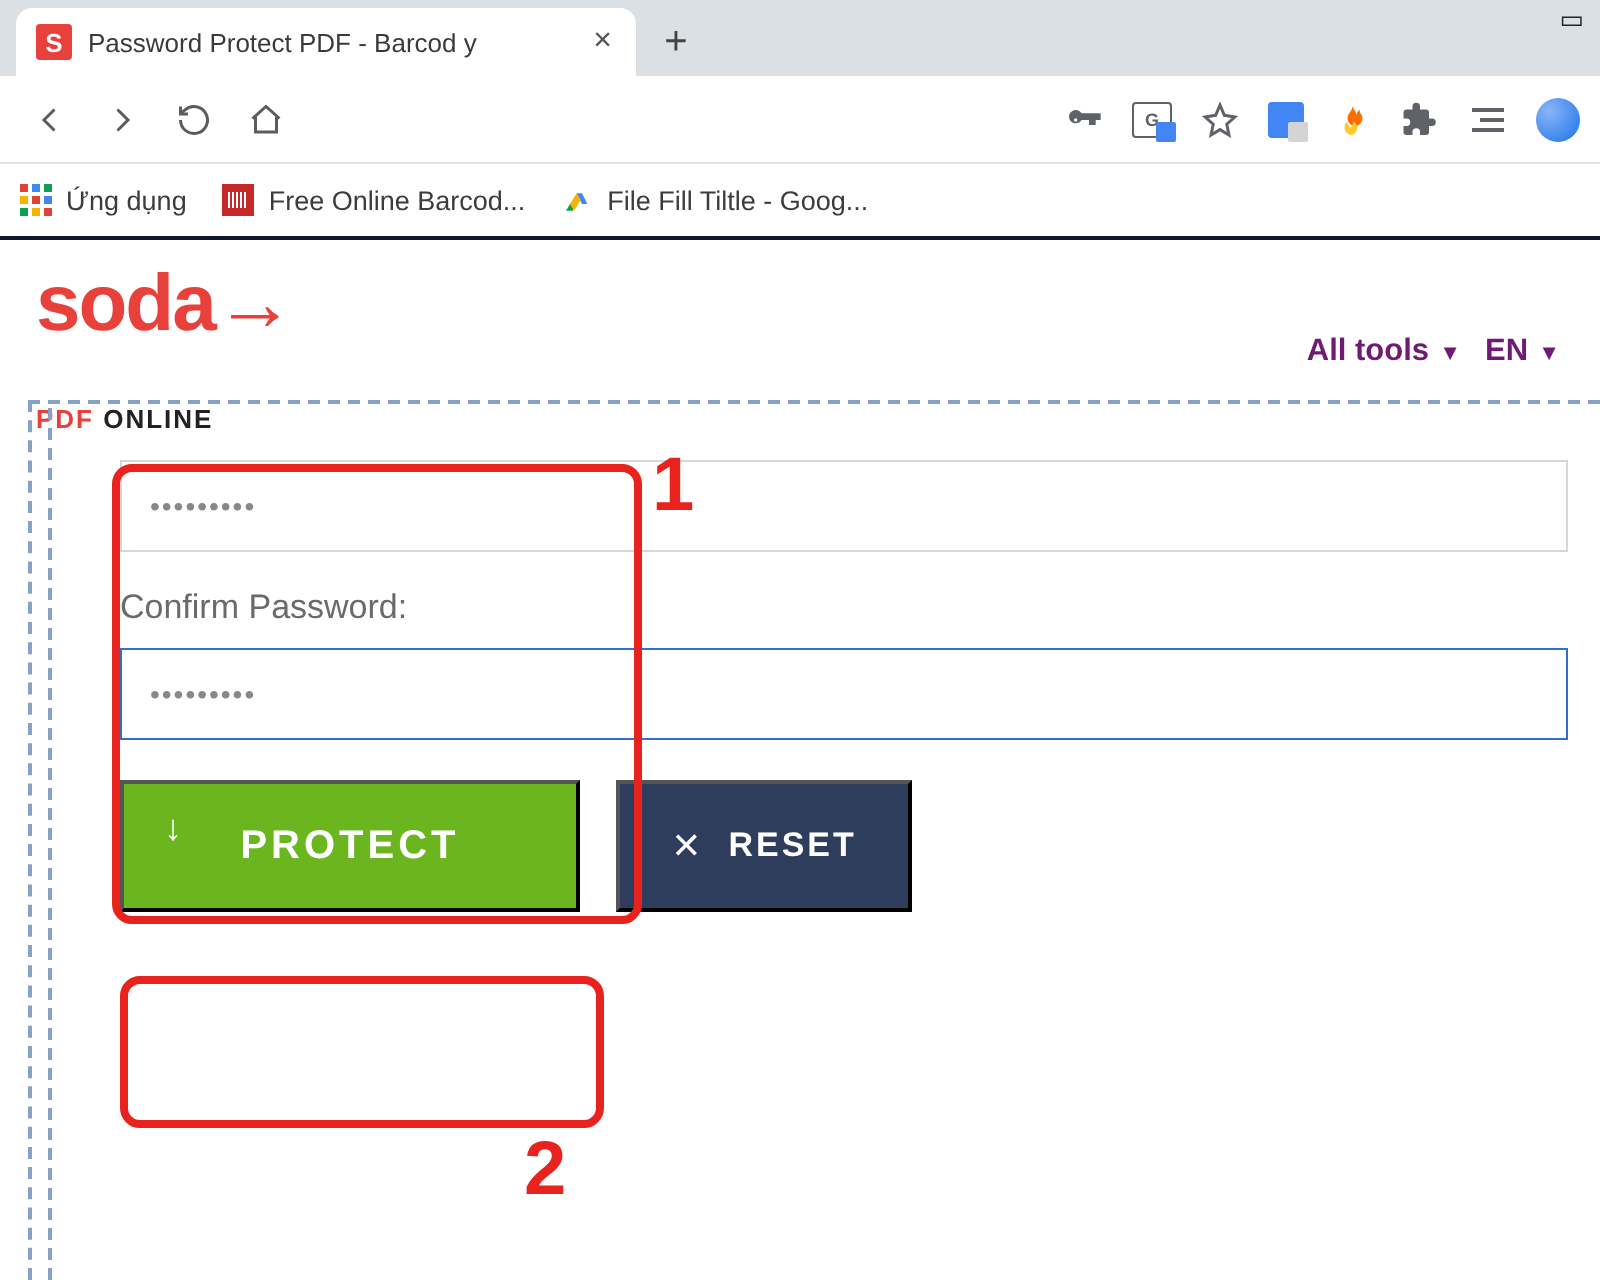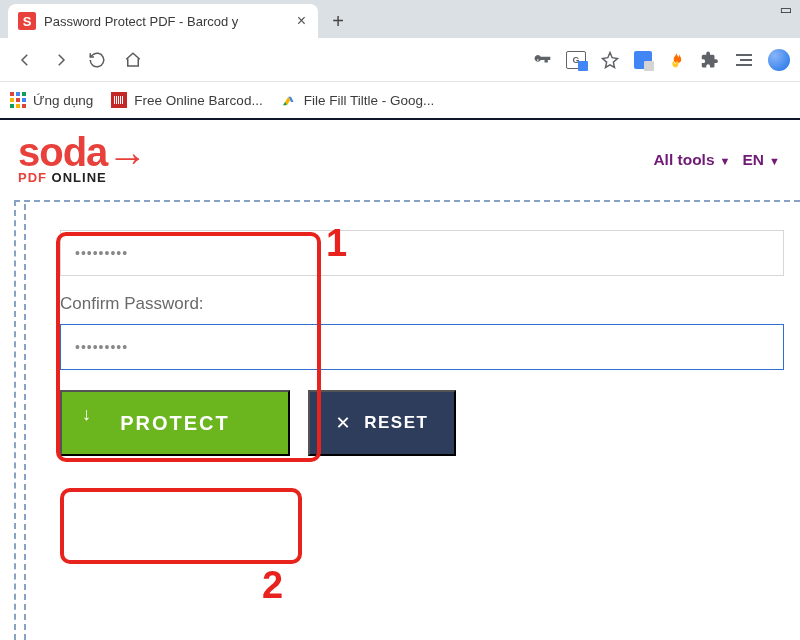--- a/index.html
+++ b/index.html
@@ -58,21 +58,21 @@
   .bm-apps-icon span:nth-child(8){background:#f4b400;}
   .bm-apps-icon span:nth-child(9){background:#db4437;}
   .bm-barcode-icon{width:16px;height:16px;background:#c62828;display:flex;align-items:center;justify-content:center;}
   .bm-barcode-icon::before{content:"";width:10px;height:8px;background:repeating-linear-gradient(90deg,#fff 0 1px,transparent 1px 2px);}
   .bm-drive-icon{width:16px;height:14px;position:relative;}
   .bm-drive-icon svg{width:16px;height:14px;}
 
   
   .page { position:absolute; left:0; right:0; top:120px; bottom:0; background:#fff;}
   .site-header { display:flex; align-items:center; justify-content:space-between; padding:14px 20px 8px 18px;}
-  .logo { display:flex; flex-direction:column; }
+  .logo { display:flex; flex-direction:column;gap:32px; }
   .logo-top { font-size:40px; font-weight:700; color:#e8413b; letter-spacing:-1px; line-height:0.9;}
   .logo-arrow{color:#e8413b;}
   .logo-bottom { font-size:13px; font-weight:600; letter-spacing:1px; }
   .logo-bottom .pdf{color:#e8413b;}
   .logo-bottom .online{color:#222;}
   .site-nav { display:flex; gap:12px; font-size:15.5px; color:#701a75; font-weight:600;}
   .site-nav .caret{font-size:11px; margin-left:2px;}
 
   .content-area { position:absolute; left:14px; right:0; top:80px; bottom:0; border:2px dashed #87a2c5; border-right:none; border-bottom:none; padding:28px 16px 16px 44px;}
   .form-group { margin-bottom:18px; }

